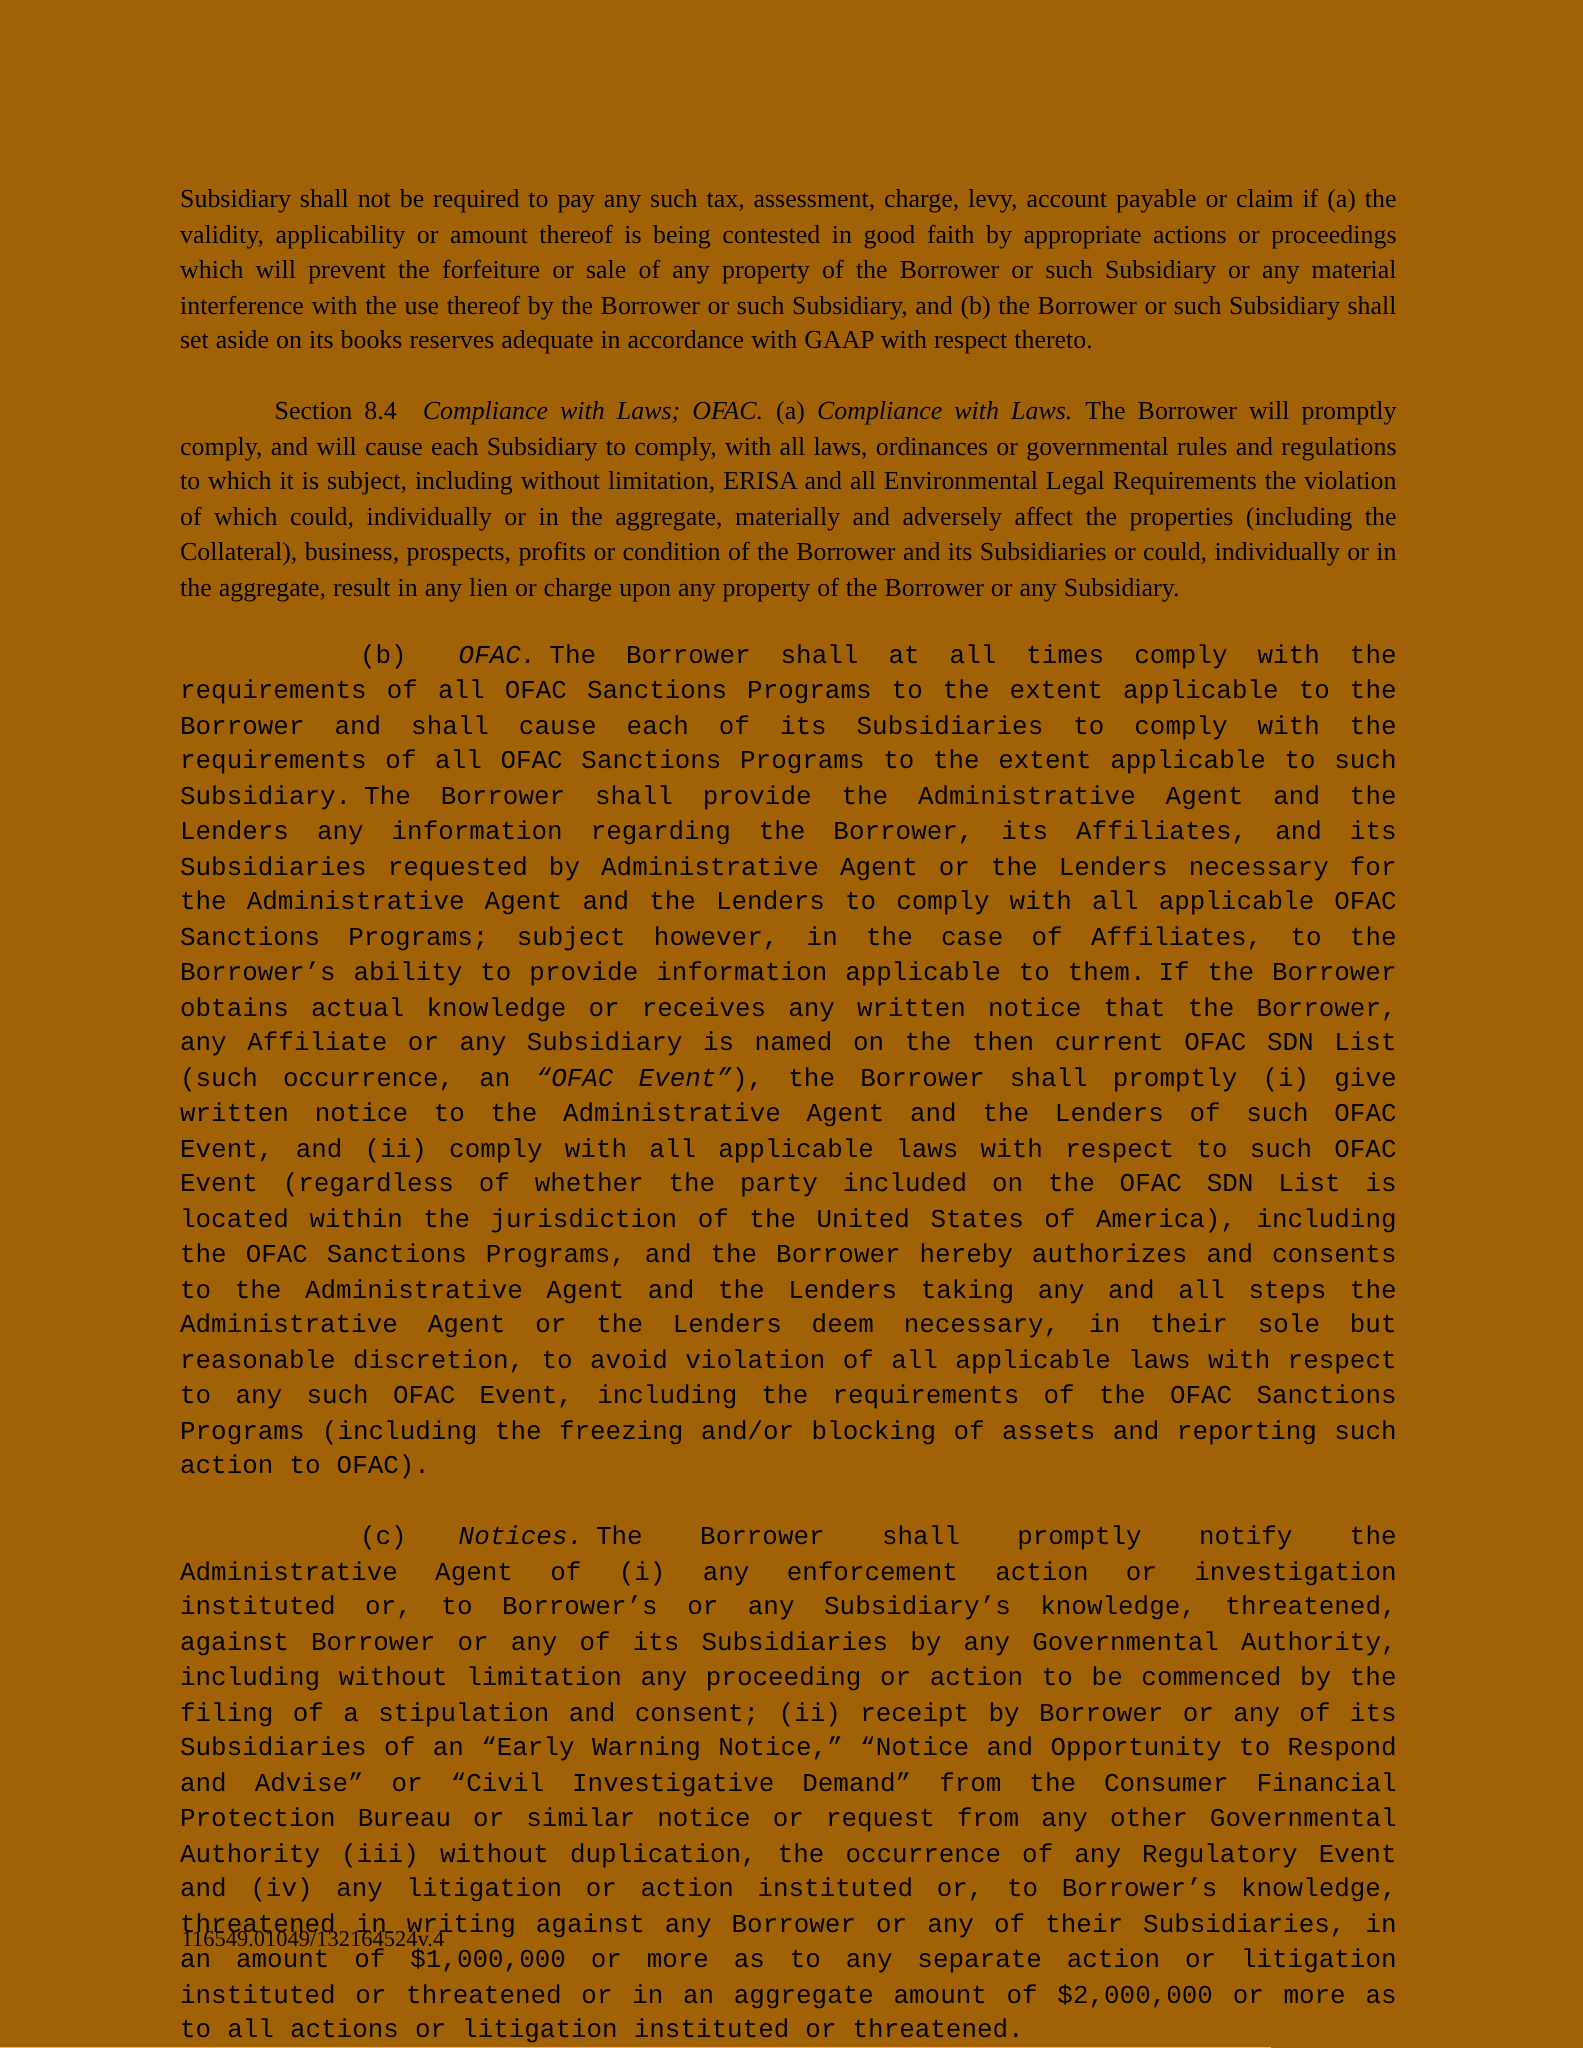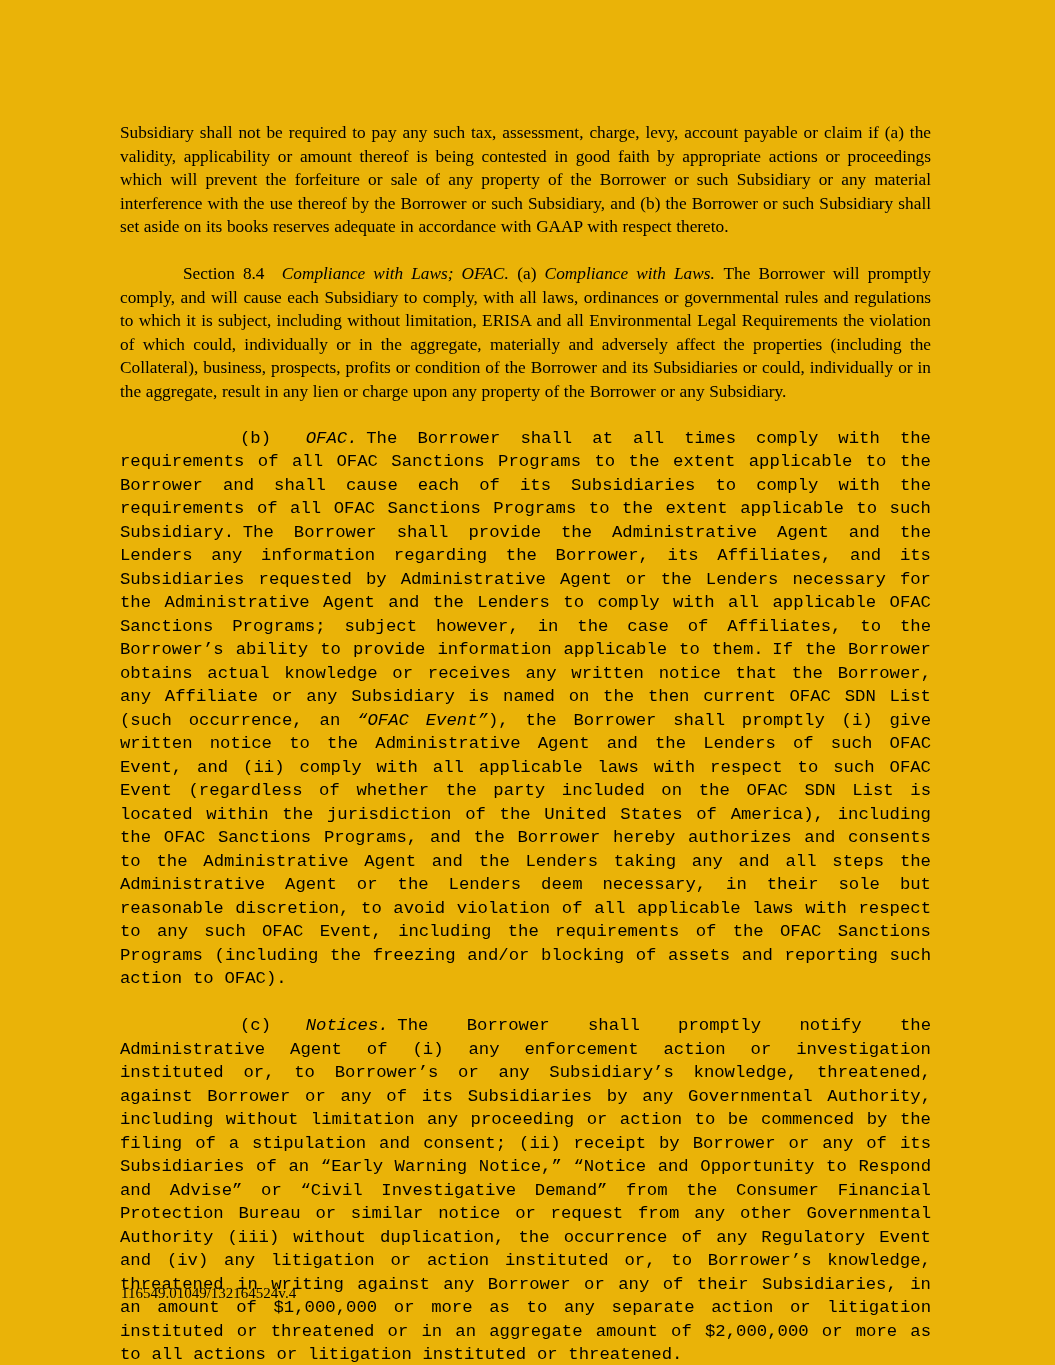--- a/index.html
+++ b/index.html
@@ -4,21 +4,21 @@
 <style>
   html, body {
     margin: 0;
     padding: 0;
     background: #ffffff;
   }
   .page {
     position: relative;
     width: 1055px;
     height: 1365px;
-    background: #eab308;
+    background: #a16207;
     color: #000000;
     font-family: "Liberation Serif", "DejaVu Serif", serif;
     overflow: hidden;
   }
   .content {
     position: absolute;
     left: 120px;
     top: 121px;
     width: 811px;
   }

